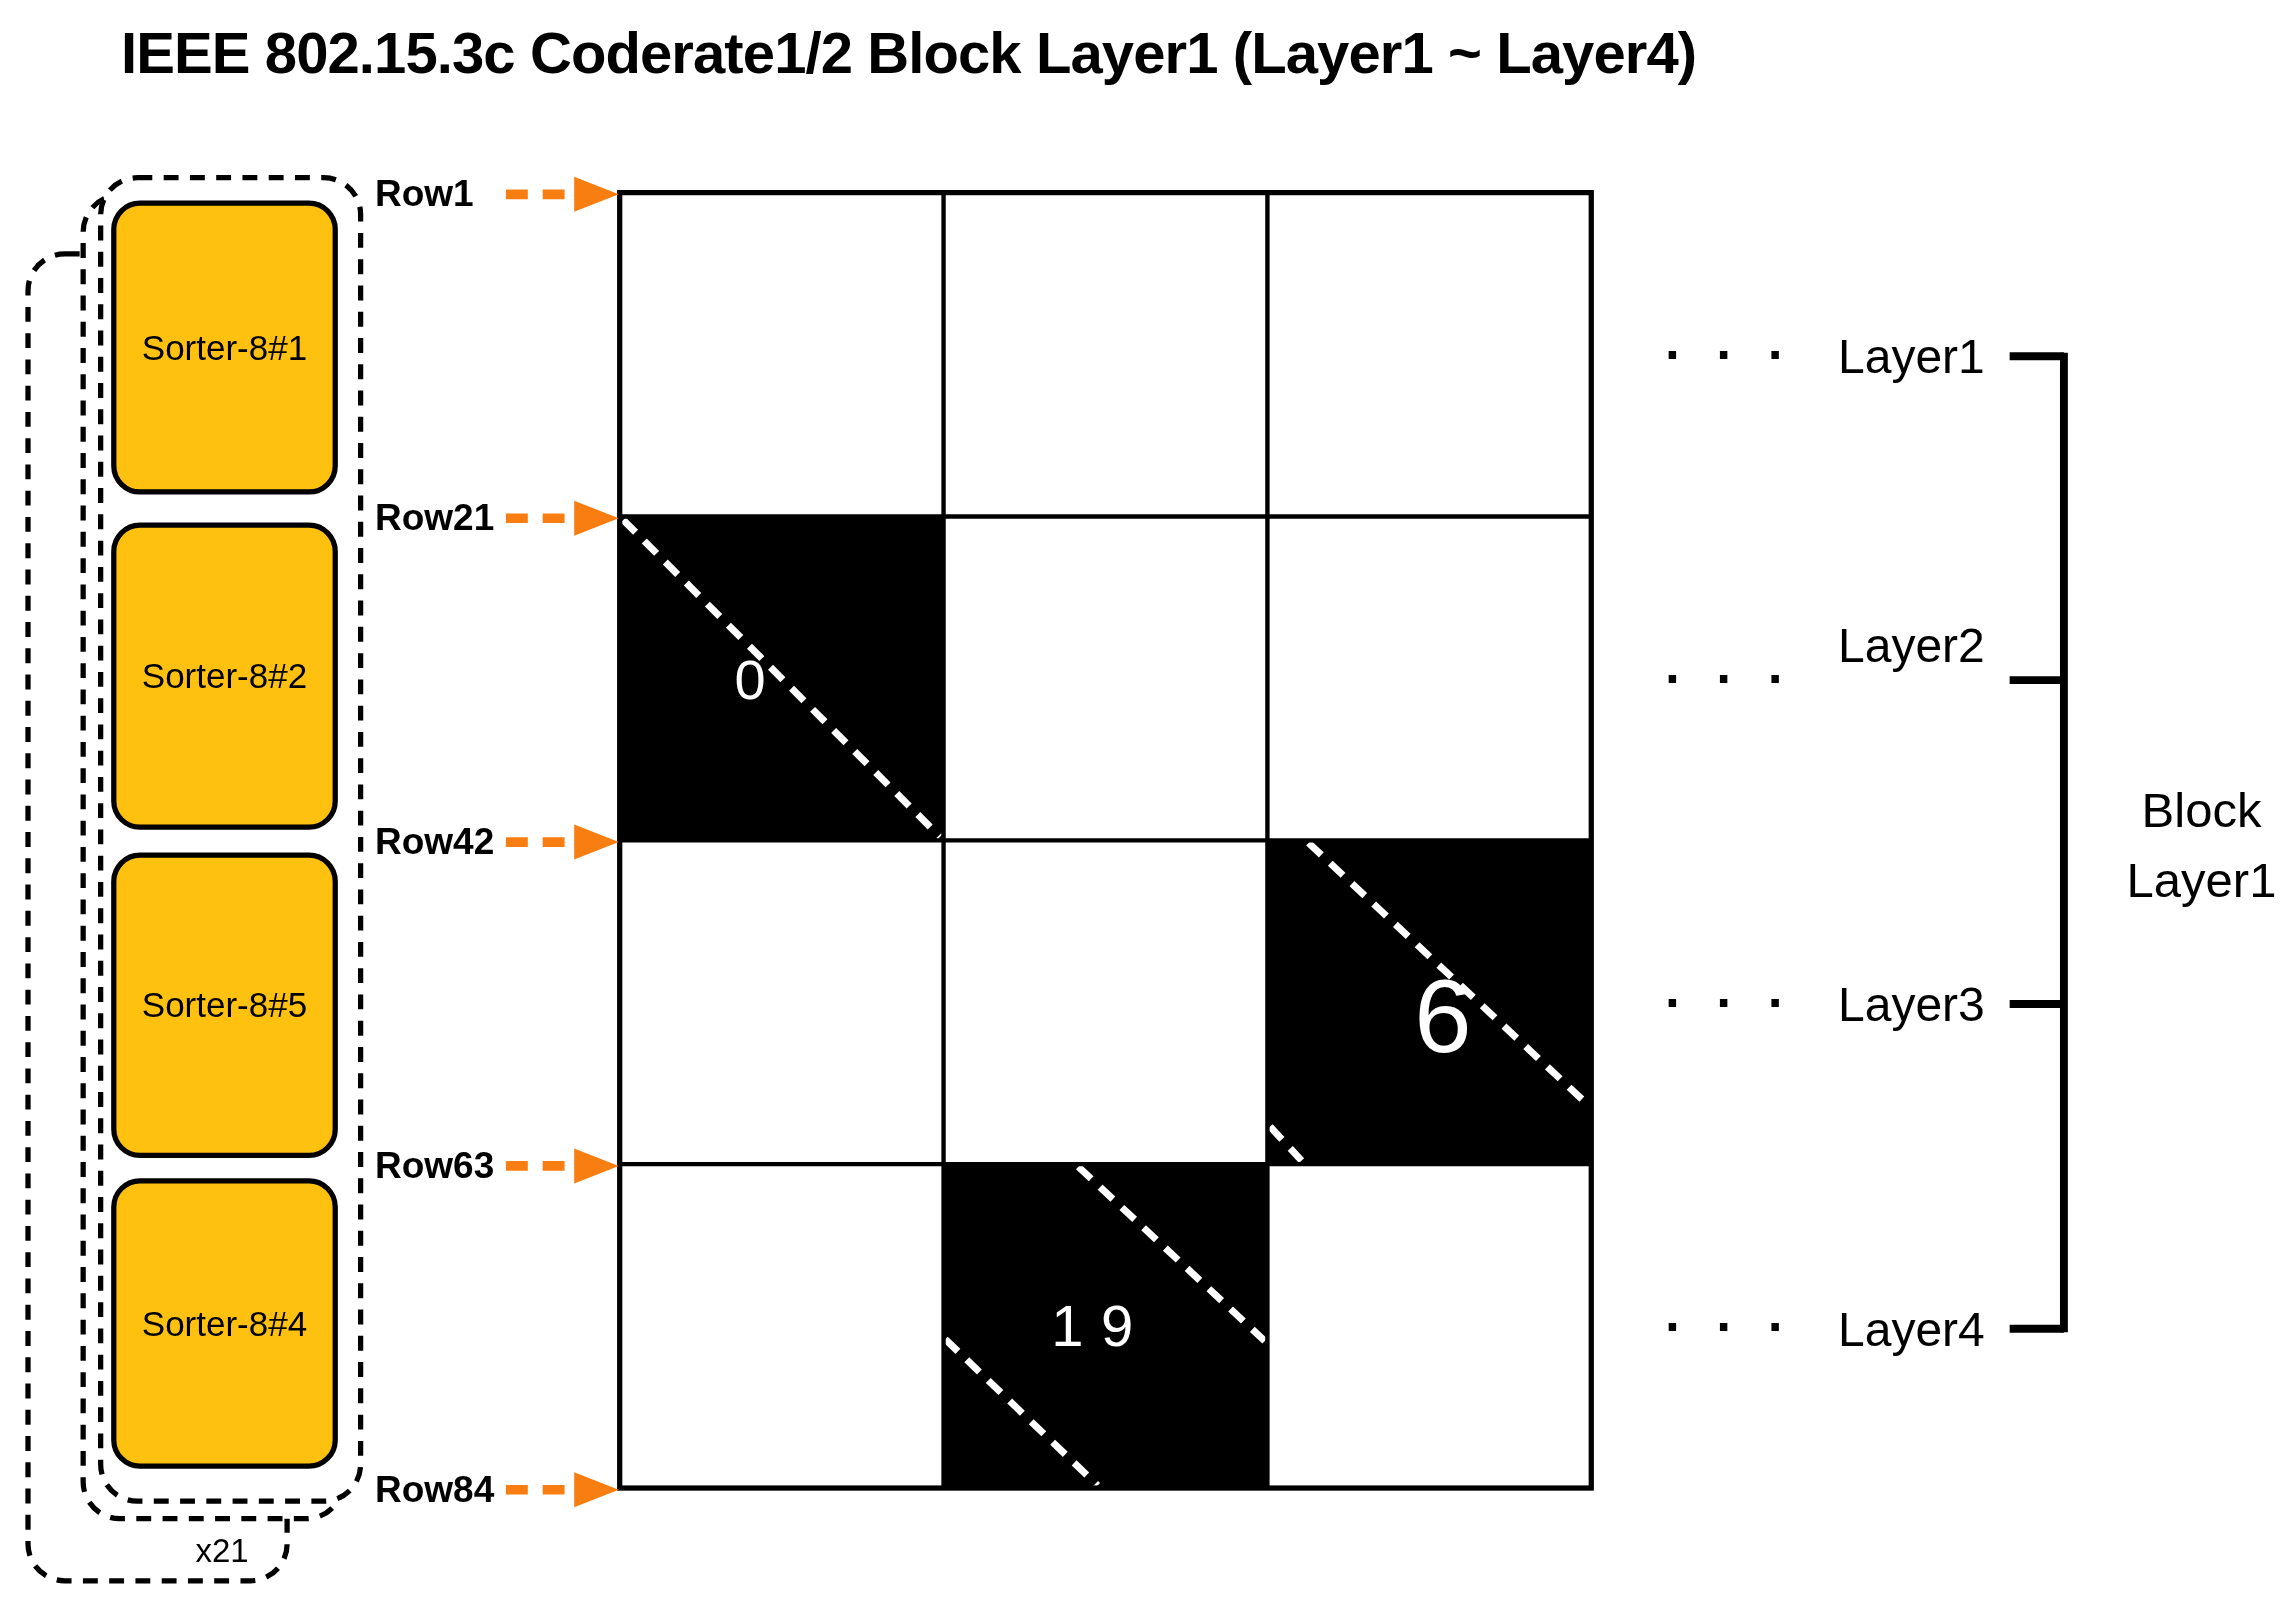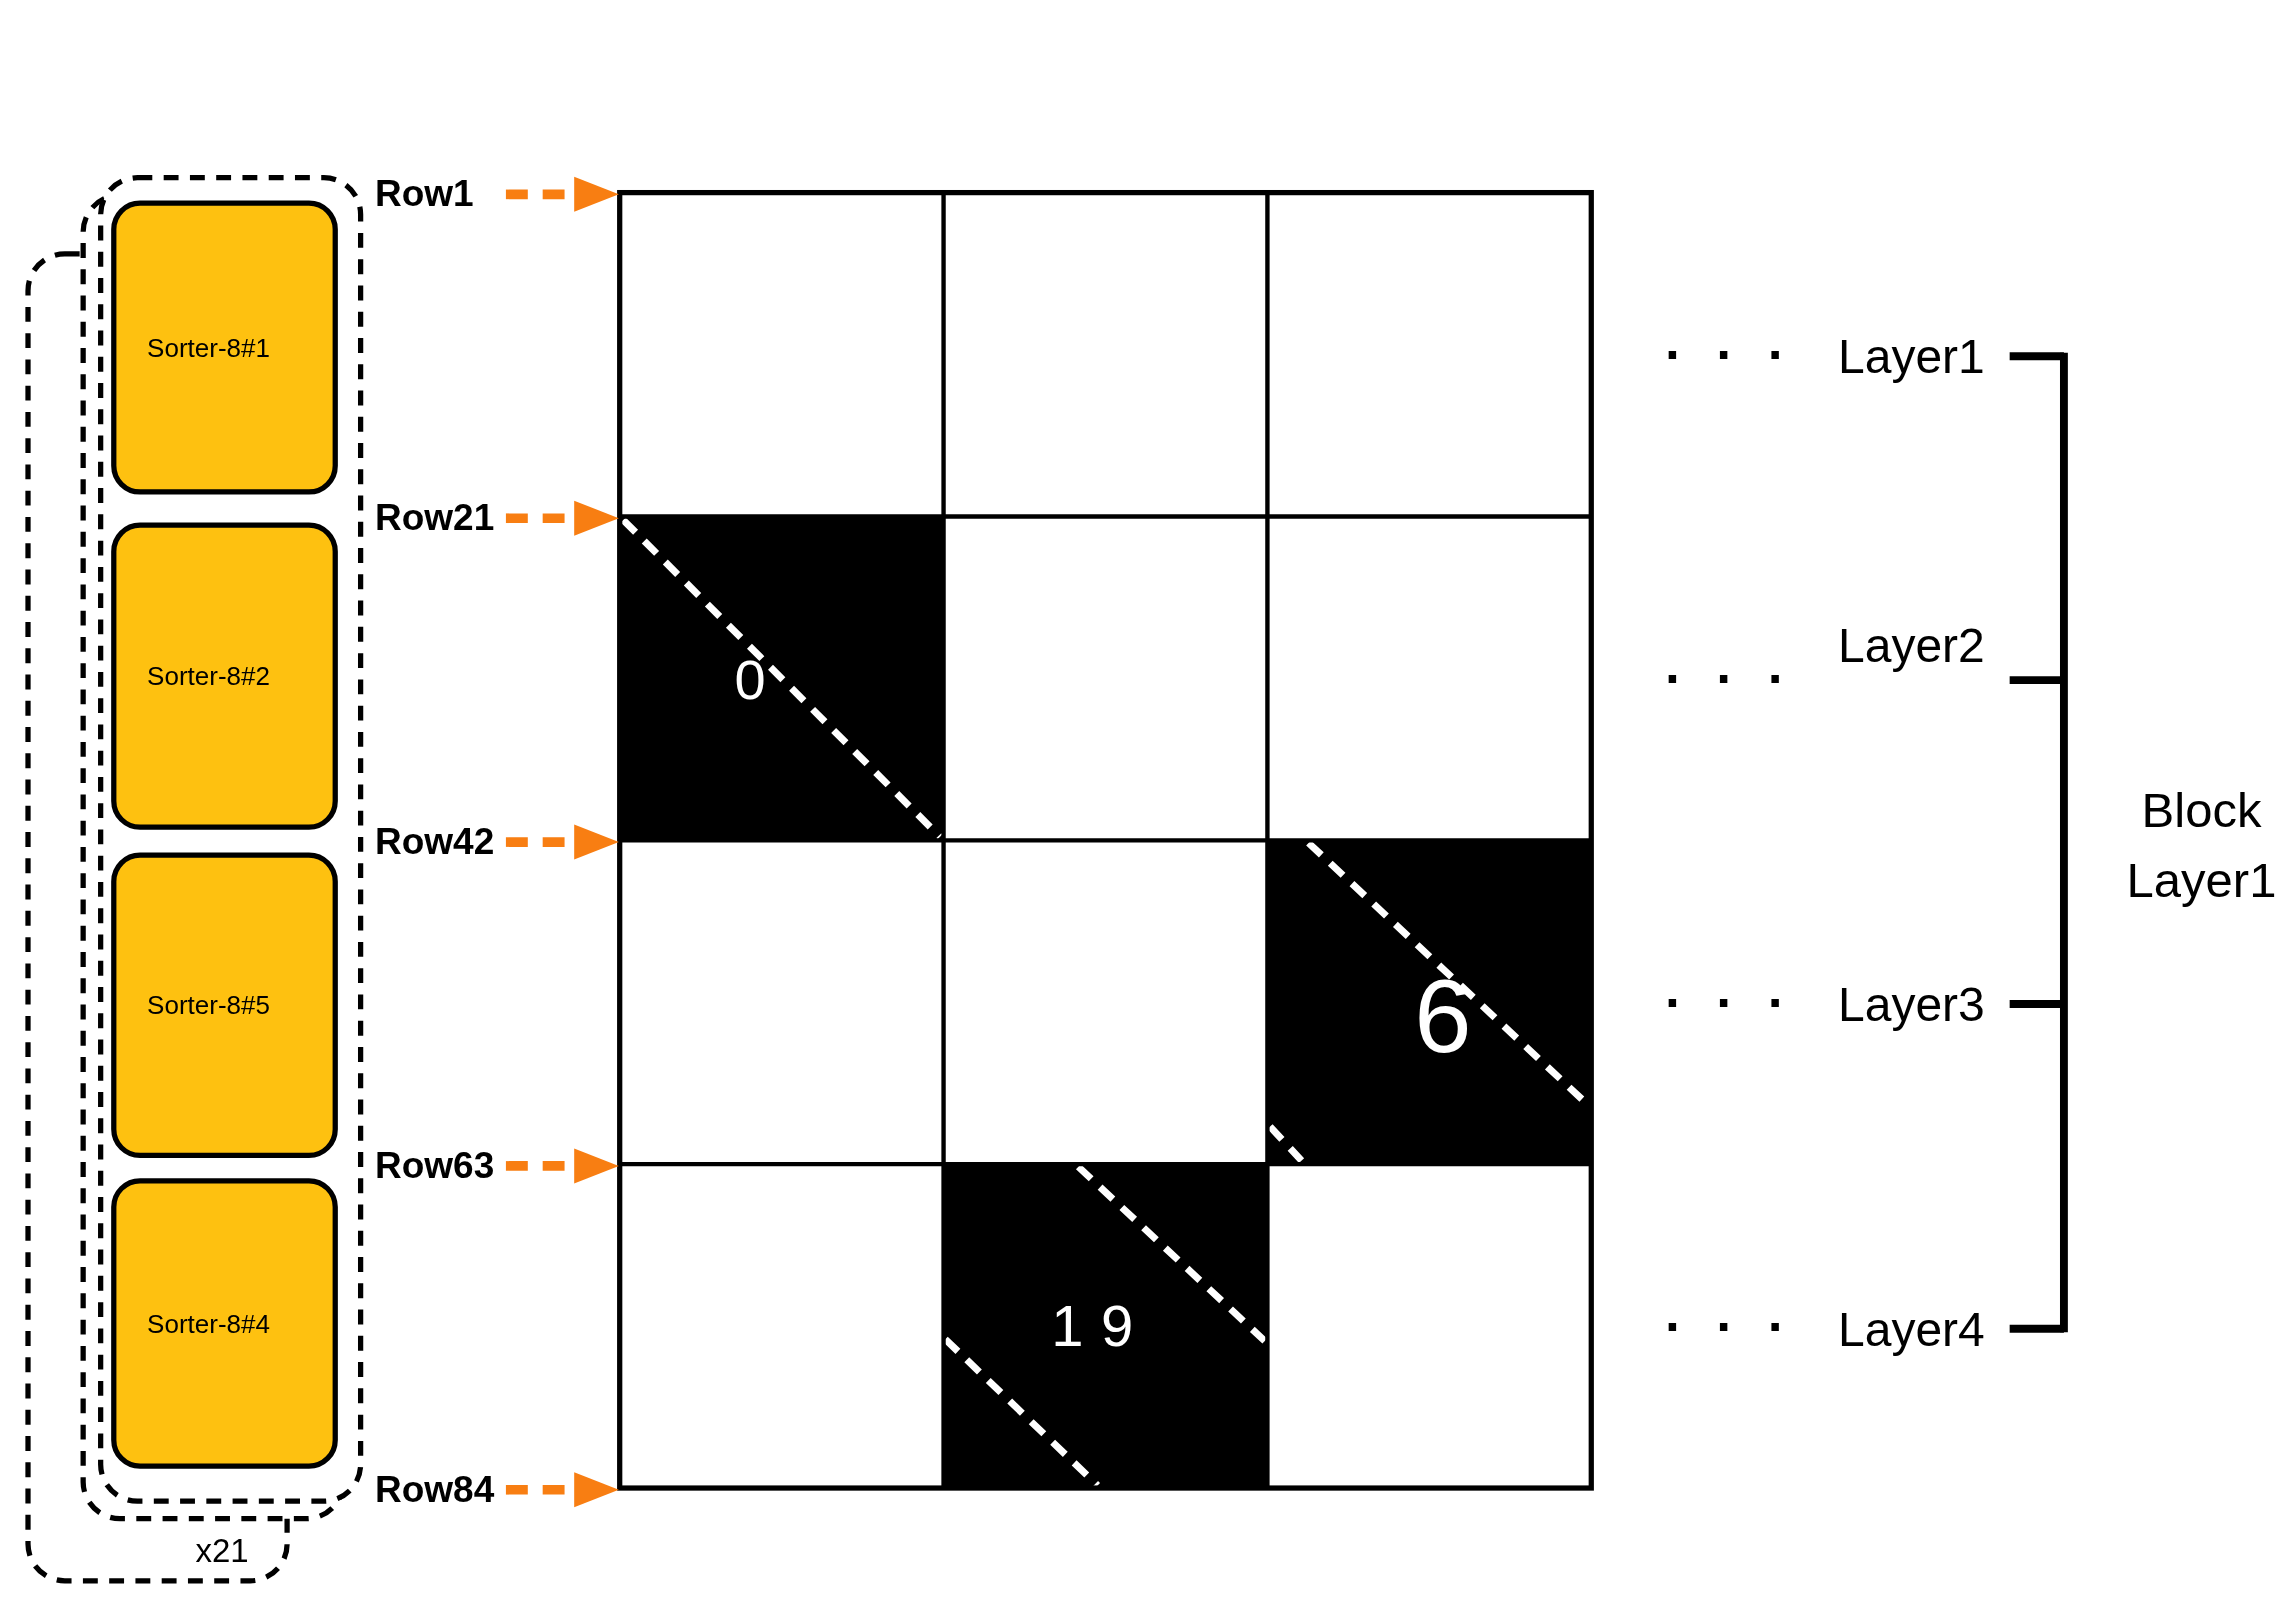--- a/index.html
+++ b/index.html
@@ -14,22 +14,22 @@
   .stage svg{position:absolute;left:0;top:0;}
   .abs{position:absolute;white-space:nowrap;}
   .vcenter{transform:translateY(-50%);}
   .ccenter{transform:translate(-50%,-50%);}
   .title{
     left:121px;top:19px;
     font-size:58px;font-weight:bold;color:#000;
     letter-spacing:-0.9px;
   }
   .sorter-label{
-    left:98px;width:221px;text-align:center;
-    font-size:26px;color:#000;
+    left:114px;width:221px;text-align:center;
+    font-size:35px;color:#000;
   }
   .row-label{
     left:375px;
     font-size:37px;font-weight:bold;color:#000;
   }
   .x21-label{
     left:164px;width:116px;text-align:center;
     font-size:33px;color:#000;
   }
   .dots{
@@ -111,20 +111,21 @@
 
     <g stroke="#000" stroke-width="9">
       <line x1="2358" y1="403" x2="2358" y2="1522"></line>
       <line x1="2296" y1="407" x2="2358" y2="407"></line>
       <line x1="2296" y1="777" x2="2358" y2="777"></line>
       <line x1="2296" y1="1147" x2="2358" y2="1147"></line>
       <line x1="2296" y1="1518" x2="2358" y2="1518"></line>
     </g>
   </svg>
 
+  <div class="abs title">IEEE 802.15.3c Coderate1/2 Block Layer1 (Layer1 ~ Layer4)</div>
 
   <div class="abs vcenter sorter-label" style="top:348px">Sorter-8#1</div>
   <div class="abs vcenter sorter-label" style="top:676px">Sorter-8#2</div>
   <div class="abs vcenter sorter-label" style="top:1005px">Sorter-8#5</div>
   <div class="abs vcenter sorter-label" style="top:1324px">Sorter-8#4</div>
 
   <div class="abs x21-label" style="top:1532px">x21</div>
 
   <div class="abs vcenter row-label" style="top:194px">Row1</div>
   <div class="abs vcenter row-label" style="top:518px">Row21</div>

